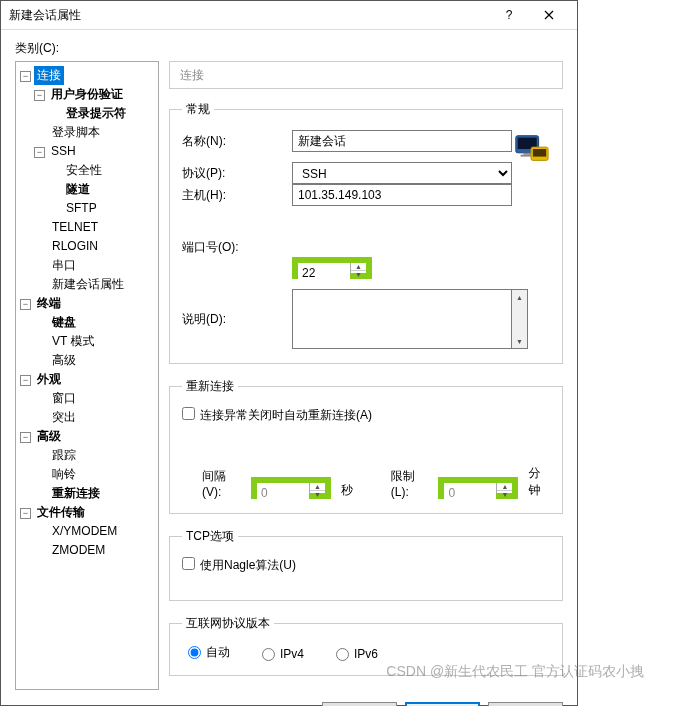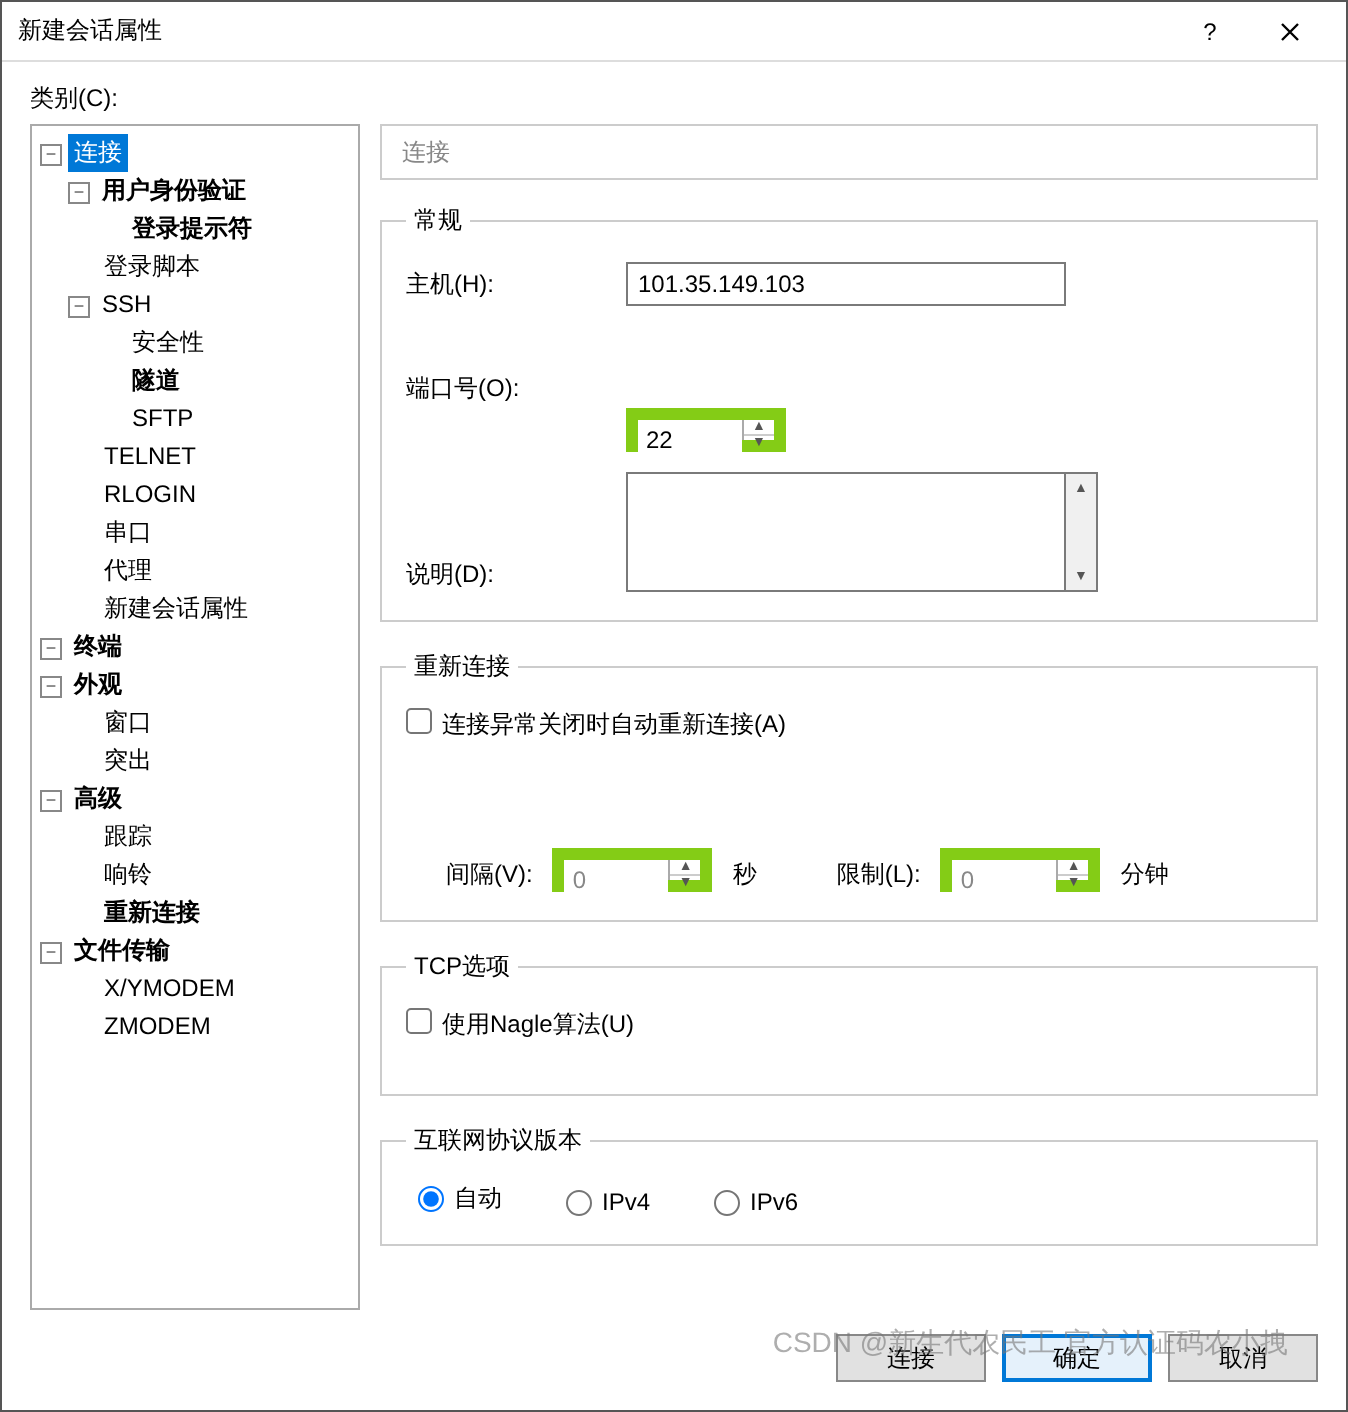--- a/index.html
+++ b/index.html
@@ -1,17 +1,17 @@
 <!DOCTYPE html>
 <html><head>
   <meta charset="utf-8">
   <style>
     * { box-sizing: border-box; margin: 0; padding: 0; }
     body { font-family: "Microsoft YaHei", "Segoe UI", sans-serif; font-size: 12px; background: #fff; width: 674px; height: 706px; overflow: hidden; }
-    .window { width: 674px; height: 706px; border: 1px solid #555; display: flex; flex-direction: column; background: #fff; }
+    .window { width: 578px; height: 706px; border: 1px solid #555; display: flex; flex-direction: column; background: #fff; }
     .titlebar { height: 30px; background: #fff; border-bottom: 1px solid #ddd; display: flex; align-items: center; padding: 0 8px; }
     .titlebar-text { flex: 1; font-size: 12px; color: #000; }
     .titlebar-btn { width: 40px; height: 28px; display: flex; align-items: center; justify-content: center; font-size: 12px; cursor: default; }
     .body { flex: 1; display: flex; flex-direction: column; padding: 10px 14px 0 14px; }
     .category-label { margin-bottom: 4px; }
     .main { flex: 1; display: flex; gap: 10px; min-height: 0; }
     .tree-pane { width: 165px; border: 1px solid #aaa; overflow: auto; padding: 4px 2px; }
     .tree ul { list-style: none; padding-left: 14px; }
     .tree > ul { padding-left: 2px; }
     .tree li { line-height: 19px; white-space: nowrap; position: relative; }
@@ -88,25 +88,29 @@
                 <li><span class="toggle">−</span><span class="tree-item">SSH</span>
                   <ul>
                     <li><span class="spacer"></span><span class="tree-item">安全性</span></li>
                     <li><span class="spacer"></span><span class="tree-item bold">隧道</span></li>
                     <li><span class="spacer"></span><span class="tree-item">SFTP</span></li>
                   </ul>
                 </li>
                 <li><span class="spacer"></span><span class="tree-item">TELNET</span></li>
                 <li><span class="spacer"></span><span class="tree-item">RLOGIN</span></li>
                 <li><span class="spacer"></span><span class="tree-item">串口</span></li>
-                <li><span class="spacer"></span><span class="tree-item">代理</span></li>
                 <li><span class="spacer"></span><span class="tree-item">新建会话属性</span></li>
               </ul>
             </li>
             <li><span class="toggle">−</span><span class="tree-item bold">终端</span>
+              <ul>
+                <li><span class="spacer"></span><span class="tree-item bold">键盘</span></li>
+                <li><span class="spacer"></span><span class="tree-item">VT 模式</span></li>
+                <li><span class="spacer"></span><span class="tree-item">高级</span></li>
+              </ul>
             </li>
             <li><span class="toggle">−</span><span class="tree-item bold">外观</span>
               <ul>
                 <li><span class="spacer"></span><span class="tree-item">窗口</span></li>
                 <li><span class="spacer"></span><span class="tree-item">突出</span></li>
               </ul>
             </li>
             <li><span class="toggle">−</span><span class="tree-item bold">高级</span>
               <ul>
                 <li><span class="spacer"></span><span class="tree-item">跟踪</span></li>
@@ -122,35 +126,55 @@
             </li>
           </ul>
         </div>
       </div>
 
       <div class="right-pane">
         <div class="header-box">连接</div>
 
         <fieldset>
           <legend>常规</legend>
+          <div class="general-top">
+            <div class="general-fields">
+              <div class="form-row">
+                <span class="form-label">名称(N):</span>
+                <input type="text" value="新建会话" style="">
+              </div>
+              <div class="form-row">
+                <span class="form-label">协议(P):</span>
+                <select><option>SSH</option></select>
+              </div>
+            </div>
+            <svg class="icon-terminal" viewBox="0 0 40 40">
+              <rect x="4" y="6" width="24" height="18" rx="2" fill="#2b5fa8" stroke="#1a3d6e"></rect>
+              <rect x="6" y="8" width="20" height="12" fill="#0a1530"></rect>
+              <rect x="12" y="24" width="8" height="2" fill="#888"></rect>
+              <rect x="9" y="26" width="14" height="2" fill="#888"></rect>
+              <rect x="20" y="18" width="18" height="14" rx="2" fill="#e6b800" stroke="#b38f00"></rect>
+              <rect x="22" y="20" width="14" height="8" fill="#4a3500"></rect>
+            </svg>
+          </div>
           <div class="form-row">
             <span class="form-label">主机(H):</span>
             <input type="text" value="101.35.149.103" style="">
           </div>
           <div class="form-row">
             <span class="form-label">端口号(O):</span>
             <div class="spinner">
               <input type="text" value="22" style="">
               <div class="spins">
                   <div class="s">▲</div>
                   <div class="s">▼</div>
                 </div>
             </div>
           </div>
-          <div class="form-row" style="align-items:flex-end">
+          <div class="form-row" style="align-items:center">
             <span class="form-label">说明(D):</span>
             <div class="textarea-wrap">
               <textarea style=""></textarea>
               <div class="textarea-scroll">
                 <div class="s">▲</div>
                 <div class="track"></div>
                 <div class="s">▼</div>
               </div>
             </div>
           </div>

